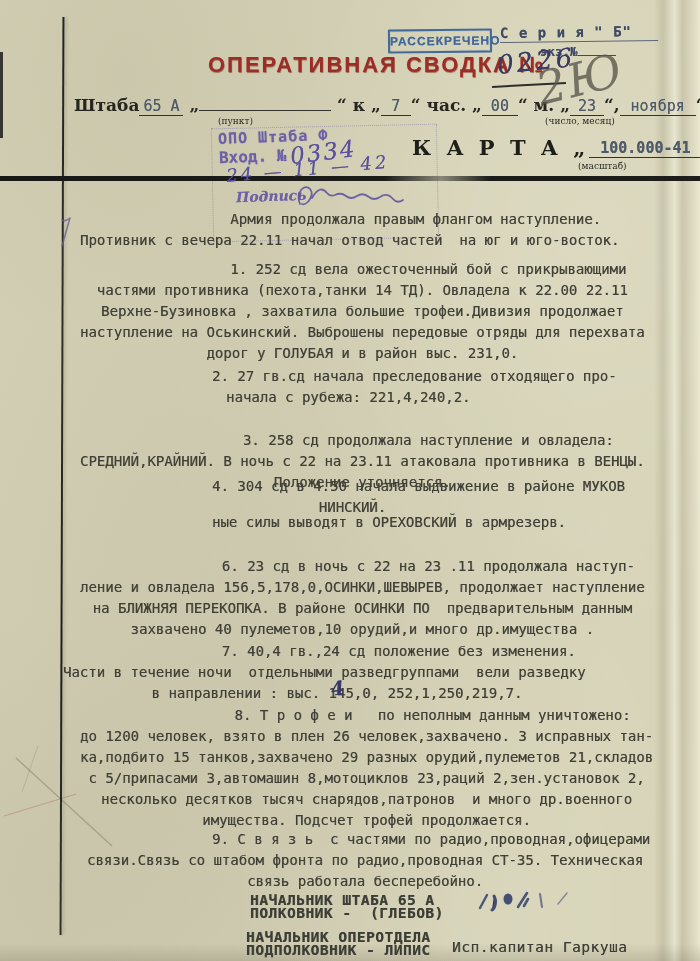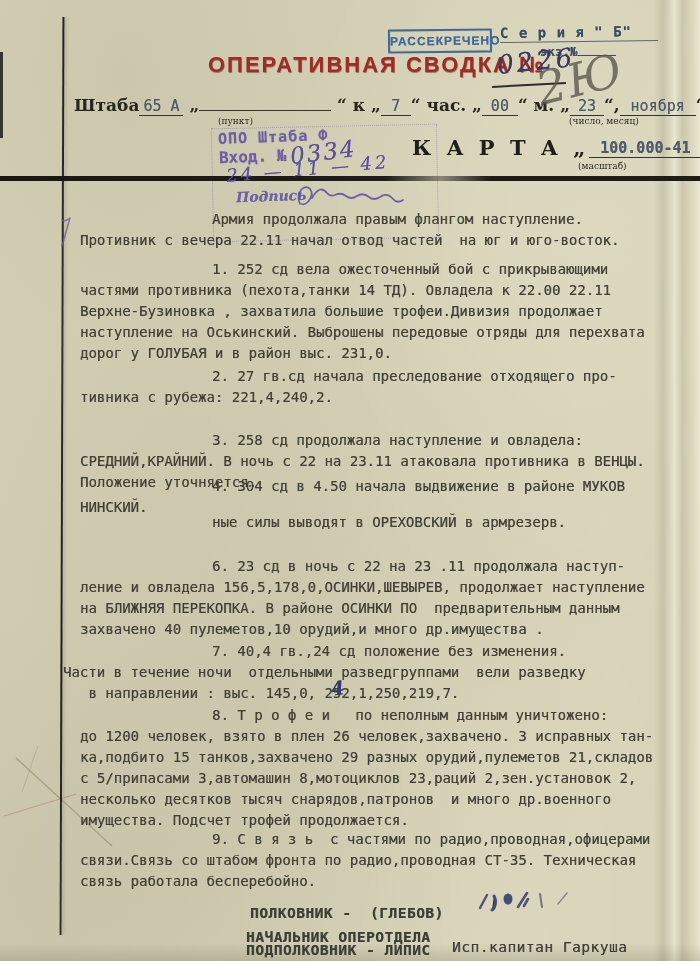--- a/index.html
+++ b/index.html
@@ -120,21 +120,21 @@
     display:inline-block;width:112px;text-align:center;border-bottom:1.6px solid #33332e;
     letter-spacing:0;vertical-align:2px;text-shadow:0 0 .5px rgba(78,90,106,.7);
   }
 
   .thick-rule{
     position:absolute;left:0;top:176px;width:700px;height:5px;z-index:4;
     background:linear-gradient(90deg,#171715 0%,#1d1d1b 55%,#14141266 63%,#1b1b19 70%,#1d1d1b 100%);
   }
 
   
-  #body-text{position:absolute;left:0;top:0;width:700px;height:100%;z-index:5;}
+  #body-text{position:absolute;left:0;top:0;width:700px;height:100%;z-index:5;text-align:center;}
   .para{
     position:absolute;left:80px;white-space:pre;
     font-family:"DejaVu Sans Mono",monospace;font-size:14px;line-height:21px;
     color:#403f36;text-shadow:.4px .3px .6px rgba(64,63,54,.55);
   }
   .para .line:first-child{text-indent:132px;}
   .pa0{top:209px;} .pa1{top:259px;} .pa2{top:366px;} .pa3{top:430px;}
   .pa4{top:476px;} .pa5{top:512px;} .pa6{top:556px;} .pa7{top:641px;}
   .pa8{top:705px;} .pa9{top:829px;}
   .pa7 .line:nth-child(2){margin-left:-17px;}
@@ -174,41 +174,41 @@
     <span>экз.№</span><span class="u"></span>
   </div>
 
   <div class="doc-title">ОПЕРАТИВНАЯ СВОДКА №</div>
   <div class="title-num">0226</div>
   <div class="title-underline"></div>
   <div class="pencil-note">2Ю</div>
 
   <div class="form-line"><span>Штаба</span><span class="fill" style="width:44px">65 А</span> <span>„</span><span class="blank" style="width:132px"></span> <span>“ к „</span><span class="fill" style="width:30px">7</span><span>“ час. „</span><span class="fill" style="width:36px">00</span><span>“ м. „</span><span class="fill" style="width:34px">23</span><span>“,</span><span class="fill" style="width:76px">ноября</span><span>“ 194</span> </div>
   <div class="sub-note" style="left:218px;top:116px;">(пункт)</div>
-  <div class="sub-note" style="left:545px;top:116px;margin-left:24px;">(число, месяц)</div>
+  <div class="sub-note" style="left:545px;top:116px;">(число, месяц)</div>
 
   <div class="opo-box"></div>
   <div class="opo1">ОПО Штаба    Ф</div>
   <div class="opo2">Вход. №</div>
   <div class="opo2-num">0334</div>
   <div class="opo3">24 — 11 — 42</div>
   <div class="podpis">Подпись</div>
   <svg class="scribble" width="120" height="34" viewBox="0 0 120 34">
     <path d="M8,24 C3,12 13,3 18,9 C23,15 15,26 10,24 M20,18 q8,-14 15,-5 q3,4 8,2 q6,-3 11,1 q5,4 11,0 q6,-4 12,1 q5,4 11,0 q7,-5 13,2 q4,5 10,1" fill="none" stroke="#5b4fa0" stroke-width="1.8" stroke-linecap="round" opacity=".85"></path>
   </svg>
 
   <div class="map-label"><span>К А Р Т А</span> <span>„</span><span class="fill">100.000-41</span> </div>
   <div class="sub-note" style="left:578px;top:161px;">(масштаб)</div>
 
   <div class="thick-rule"></div>
 
   <div id="body-text">
       <div class="para pa0"><div class="line">Армия продолжала правым флангом наступление.</div><div class="line">Противник с вечера 22.11 начал отвод частей  на юг и юго-восток.</div></div>
       <div class="para pa1"><div class="line">1. 252 сд вела ожесточенный бой с прикрывающими</div><div class="line">частями противника (пехота,танки 14 ТД). Овладела к 22.00 22.11</div><div class="line">Верхне-Бузиновка , захватила большие трофеи.Дивизия продолжает</div><div class="line">наступление на Оськинский. Выброшены передовые отряды для перехвата</div><div class="line">дорог у ГОЛУБАЯ и в район выс. 231,0.</div></div>
-      <div class="para pa2"><div class="line">2. 27 гв.сд начала преследование отходящего про-</div><div class="line">тивника с рубежа: 221,4,240,2.</div></div>
+      <div class="para pa2"><div class="line">2. 27 гв.сд начала преследование отходящего про-</div><div class="line">начала с рубежа: 221,4,240,2.</div></div>
       <div class="para pa3"><div class="line">3. 258 сд продолжала наступление и овладела:</div><div class="line">СРЕДНИЙ,КРАЙНИЙ. В ночь с 22 на 23.11 атаковала противника в ВЕНЦЫ.</div><div class="line">Положение уточняется.</div></div>
       <div class="para pa4"><div class="line">4. 304 сд в 4.50 начала выдвижение в районе МУКОВ</div><div class="line">НИНСКИЙ.</div></div>
       <div class="para pa5"><div class="line">ные силы выводят в ОРЕХОВСКИЙ в армрезерв.</div></div>
       <div class="para pa6"><div class="line">6. 23 сд в ночь с 22 на 23 .11 продолжала наступ-</div><div class="line">ление и овладела 156,5,178,0,ОСИНКИ,ШЕВЫРЕВ, продолжает наступление</div><div class="line">на БЛИЖНЯЯ ПЕРЕКОПКА. В районе ОСИНКИ ПО  предварительным данным</div><div class="line">захвачено 40 пулеметов,10 орудий,и много др.имущества .</div></div>
       <div class="para pa7"><div class="line">7. 40,4 гв.,24 сд положение без изменения.</div><div class="line">Части в течение ночи  отдельными разведгруппами  вели разведку</div><div class="line"> в направлении : выс. 145,0, 252,1,250,219,7.</div></div>
       <div class="para pa8"><div class="line">8. Т р о ф е и   по неполным данным уничтожено:</div><div class="line">до 1200 человек, взято в плен 26 человек,захвачено. 3 исправных тан-</div><div class="line">ка,подбито 15 танков,захвачено 29 разных орудий,пулеметов 21,складов</div><div class="line">с 5/припасами 3,автомашин 8,мотоциклов 23,раций 2,зен.установок 2,</div><div class="line">несколько десятков тысяч снарядов,патронов  и много др.военного</div><div class="line">имущества. Подсчет трофей продолжается.</div></div>
       <div class="para pa9"><div class="line">9. С в я з ь  с частями по радио,проводная,офицерами</div><div class="line">связи.Связь со штабом фронта по радио,проводная СТ-35. Техническая</div><div class="line">связь работала бесперебойно.</div></div>
     </div>
 
   <svg class="margin-mark" width="18" height="34" viewBox="0 0 18 34">
@@ -222,18 +222,19 @@
   </svg>
   <svg class="ink-smudge" width="120" height="30" viewBox="0 0 120 30">
     <path d="M6,22 l7,-13" stroke="#2c3766" stroke-width="2.4" stroke-linecap="round" opacity=".8"></path>
     <path d="M20,10 c3,5 1,12 -2,14" stroke="#2c3766" stroke-width="3" stroke-linecap="round" opacity=".85"></path>
     <ellipse cx="34" cy="13" rx="4.5" ry="5.5" fill="#2c3766" opacity=".85"></ellipse>
     <path d="M44,21 l9,-14 M50,20 l4,-7" stroke="#2c3766" stroke-width="2.6" stroke-linecap="round" opacity=".8"></path>
     <path d="M66,8 l2,13" stroke="#2c3766" stroke-width="2" stroke-linecap="round" opacity=".6"></path>
     <path d="M84,18 l9,-11" stroke="#2c3766" stroke-width="1.6" stroke-linecap="round" opacity=".45"></path>
   </svg>
 
+  <div class="sig sig1a">НАЧАЛЬНИК ШТАБА 65 А</div>
   <div class="sig sig1b">ПОЛКОВНИК -  (ГЛЕБОВ)</div>
   <div class="sig sig2a">НАЧАЛЬНИК ОПЕРОТДЕЛА</div>
   <div class="sig sig-exec">Исп.капитан Гаркуша</div>
   <div class="sig sig2b">ПОДПОЛКОВНИК - ЛИПИС</div>
 
 </div>
 
 </body></html>

